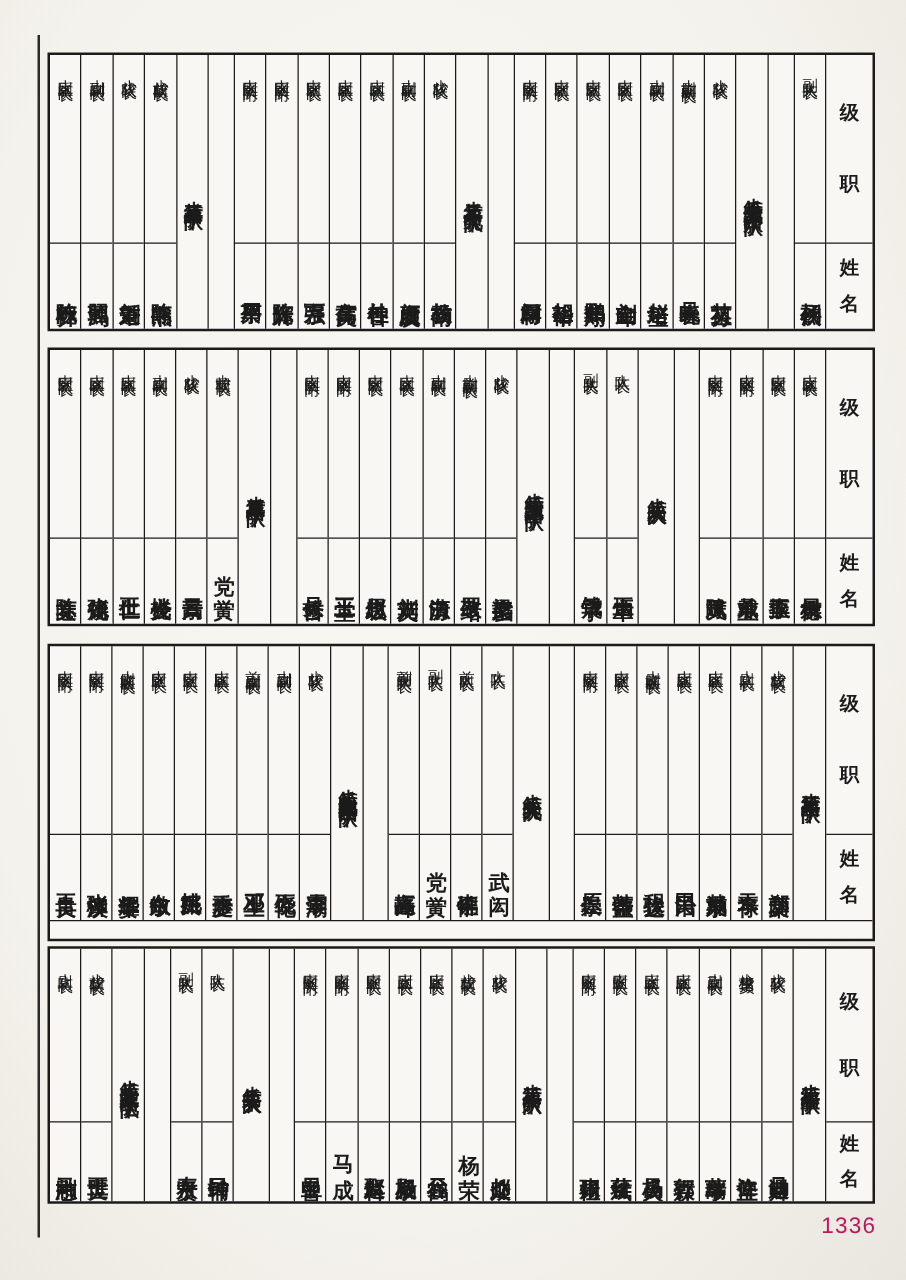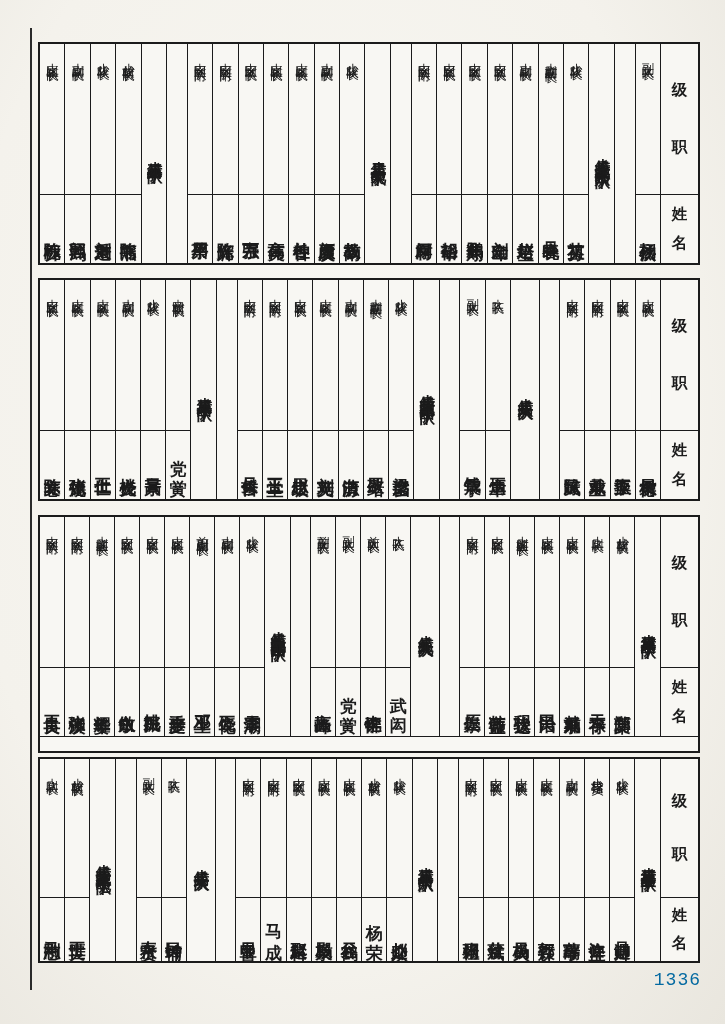--- a/index.html
+++ b/index.html
@@ -40,22 +40,22 @@
   .cell-name { flex: 1; display: flex; justify-content: center; align-items: center; overflow: hidden; }
   .vtext { writing-mode: vertical-rl; text-orientation: upright; letter-spacing: 1.5px; font-size: 12.5px; line-height: 1; }
   .cell-name .vtext { font-size: 17px; font-weight: 700; letter-spacing: 1px; }
   .group-center { flex: 1; display: flex; justify-content: center; align-items: center; overflow: hidden; }
   .col.company .vtext, .col.battalion .vtext { font-size: 15.5px; font-weight: 600; letter-spacing: 1.5px; }
   .label-stack { height: 100%; width: 100%; display: flex; flex-direction: column; justify-content: space-evenly; align-items: center; }
   .label-stack span { font-size: 15.5px; font-weight: 600; }
   .label .cell-rank { padding-top: 0; }
   .page-number {
     position: absolute; top: 970px; right: 24px;
-    font-family: Liberation Mono, monospace;
-    font-size: 18px; letter-spacing: 1px; color: #0369a1;
+    font-family: Liberation Sans, sans-serif;
+    font-size: 18px; letter-spacing: 1px; color: #be185d;
   }
 </style>
 </head>
 <body>
 
 <div class="frame-line"></div>
 <div id="sections">
     <div class="section">
       <div class="cols">
         <div class="col label">

